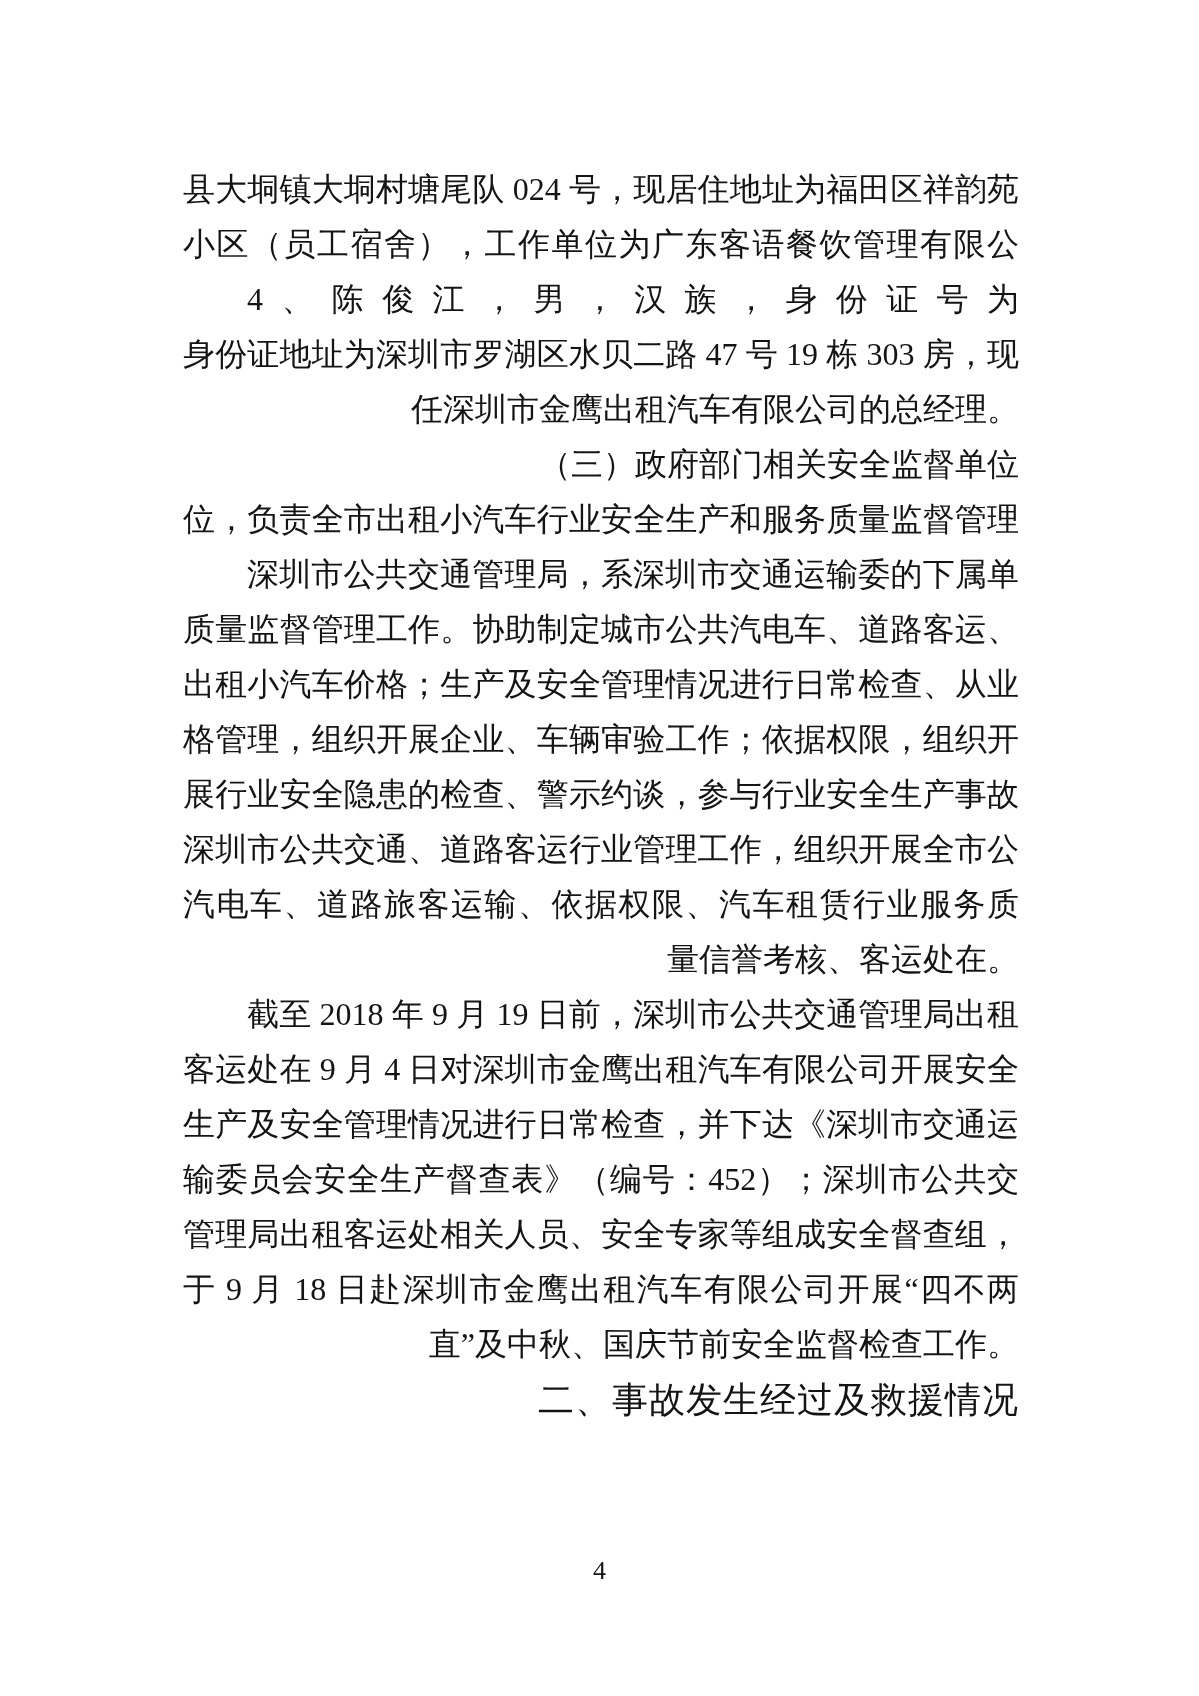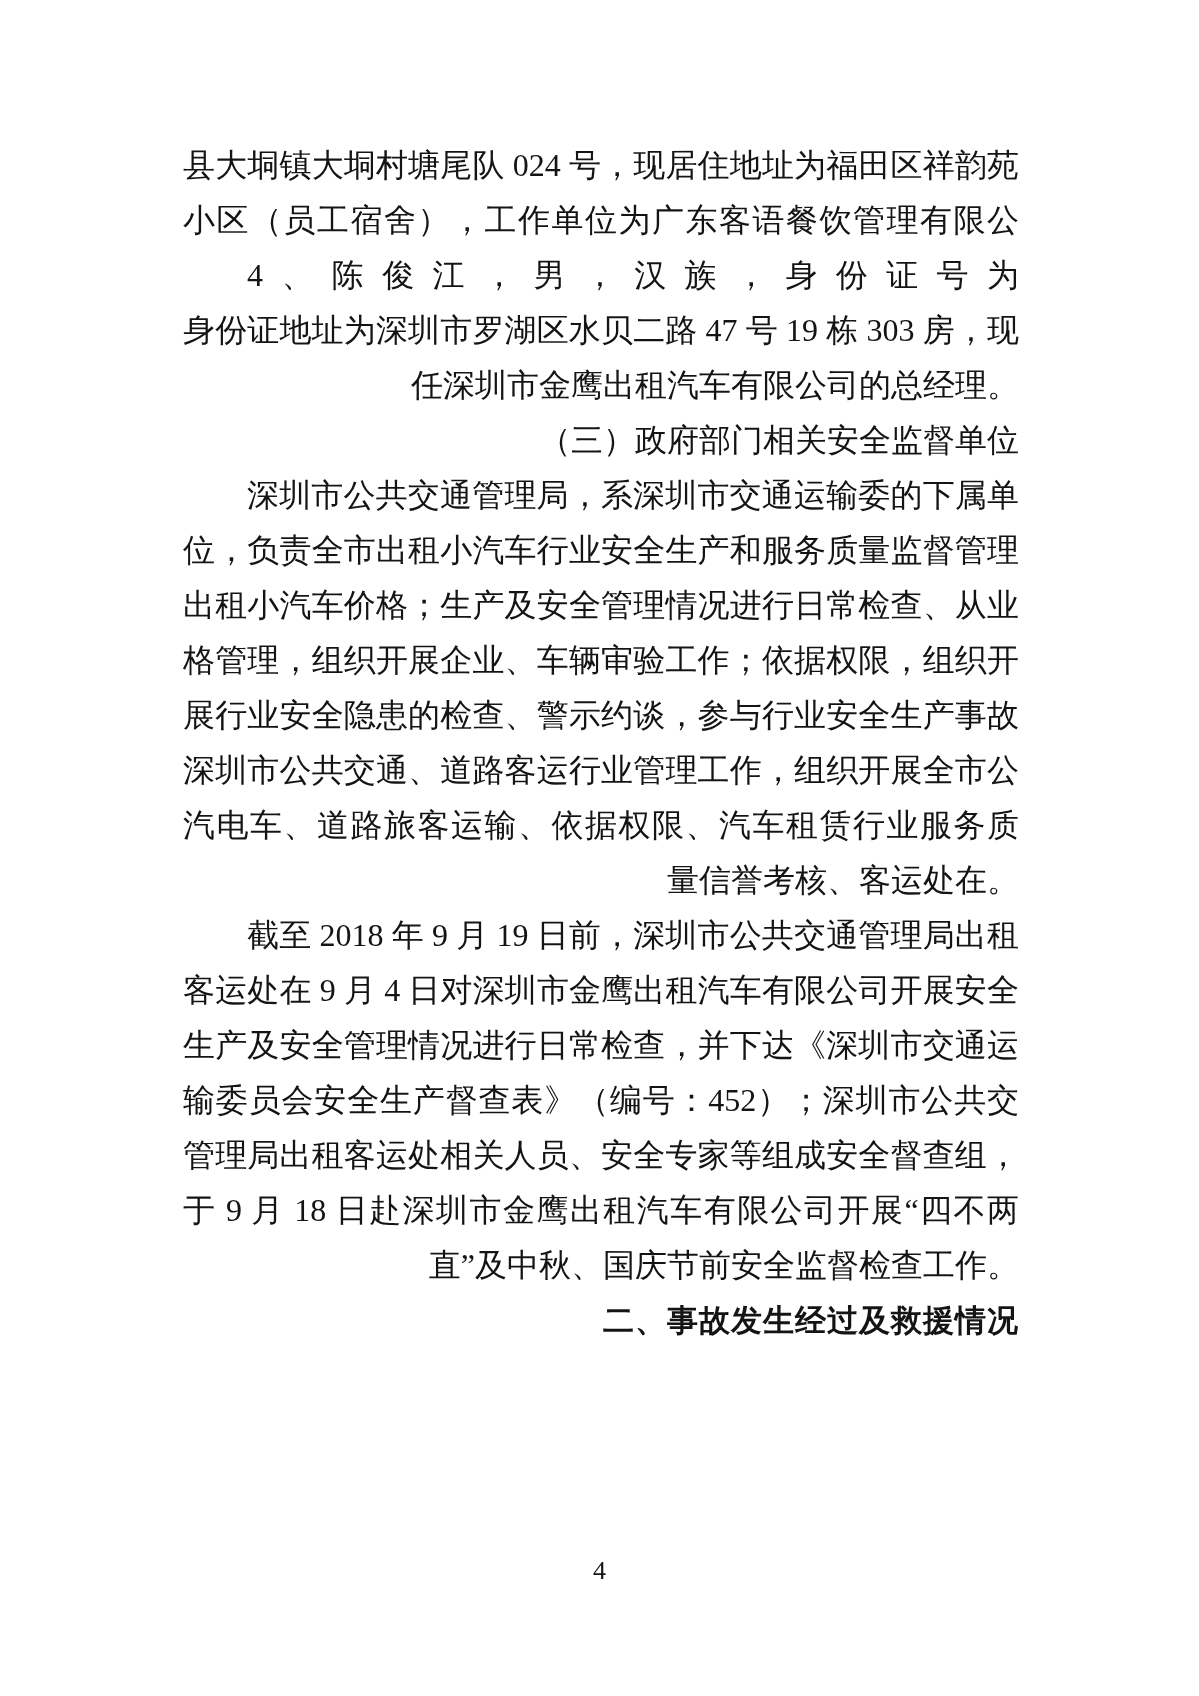--- a/index.html
+++ b/index.html
@@ -13,43 +13,43 @@
     overflow: hidden;
   }
   .page {
     position: absolute;
     inset: 0;
     background: #ffffff;
   }
   .content {
     position: absolute;
     left: 183px;
-    top: 138px;
+    top: 162px;
     width: 836px;
     font-size: 32px;
     line-height: 55px;
   }
   .line {
     height: 55px;
     overflow: hidden;
     text-align: right;
     white-space: normal;
   }
   .line.fill {
     text-align: justify;
     text-align-last: justify;
     text-justify: inter-character;
   }
   .line.indent {
     text-indent: 2em;
   }
   .line.heading {
     font-family: "Liberation Sans", "DejaVu Sans", sans-serif;
-    font-weight: 700;
-    font-size: 31px;
+    font-weight: 400;
+    font-size: 36px;
     letter-spacing: 1px;
   }
   .pagenum {
     position: absolute;
     top: 1551px;
     left: 0;
     width: 100%;
     text-align: center;
     font-size: 26px;
     line-height: 40px;
@@ -60,22 +60,23 @@
 <body>
 
 <div class="page">
   <main class="content">
       <div class="line fill">县大垌镇大垌村塘尾队 024 号，现居住地址为福田区祥韵苑</div>
       <div class="line fill">小区（员工宿舍），工作单位为广东客语餐饮管理有限公司。</div>
       <div class="line indent fill">4、陈俊江，男，汉族，身份证号为 44010319600816571X，</div>
       <div class="line fill">身份证地址为深圳市罗湖区水贝二路 47 号 19 栋 303 房，现</div>
       <div class="line">任深圳市金鹰出租汽车有限公司的总经理。</div>
       <div class="line indent">（三）政府部门相关安全监督单位</div>
+      <div class="line fill">位，负责全市出租小汽车行业安全生产和服务质量监督管理</div>
       <div class="line indent fill">深圳市公共交通管理局，系深圳市交通运输委的下属单</div>
-      <div class="line fill">位，负责全市出租小汽车行业安全生产和服务质量监督管理</div>
+      <div class="line fill">质量监督管理工作。协助制定城市公共汽电车、道路客运、</div>
       <div class="line fill">出租小汽车价格；生产及安全管理情况进行日常检查、从业资</div>
       <div class="line fill">格管理，组织开展企业、车辆审验工作；依据权限，组织开</div>
       <div class="line fill">展行业安全隐患的检查、警示约谈，参与行业安全生产事故</div>
       <div class="line fill">深圳市公共交通、道路客运行业管理工作，组织开展全市公共</div>
       <div class="line fill">汽电车、道路旅客运输、依据权限、汽车租赁行业服务质</div>
       <div class="line">量信誉考核、客运处在。</div>
       <div class="line indent fill">截至 2018 年 9 月 19 日前，深圳市公共交通管理局出租</div>
       <div class="line fill">客运处在 9 月 4 日对深圳市金鹰出租汽车有限公司开展安全</div>
       <div class="line fill">生产及安全管理情况进行日常检查，并下达《深圳市交通运</div>
       <div class="line fill">输委员会安全生产督查表》（编号：452）；深圳市公共交通</div>

